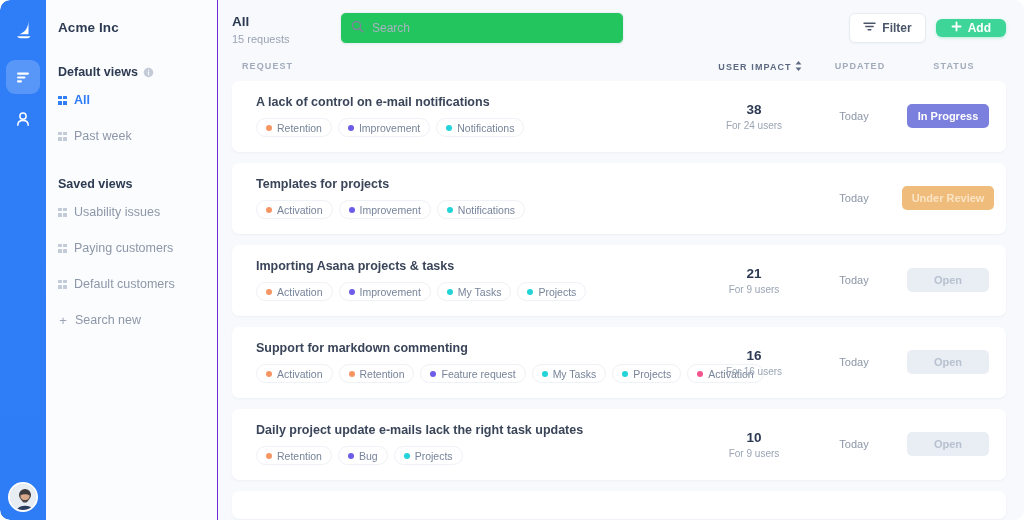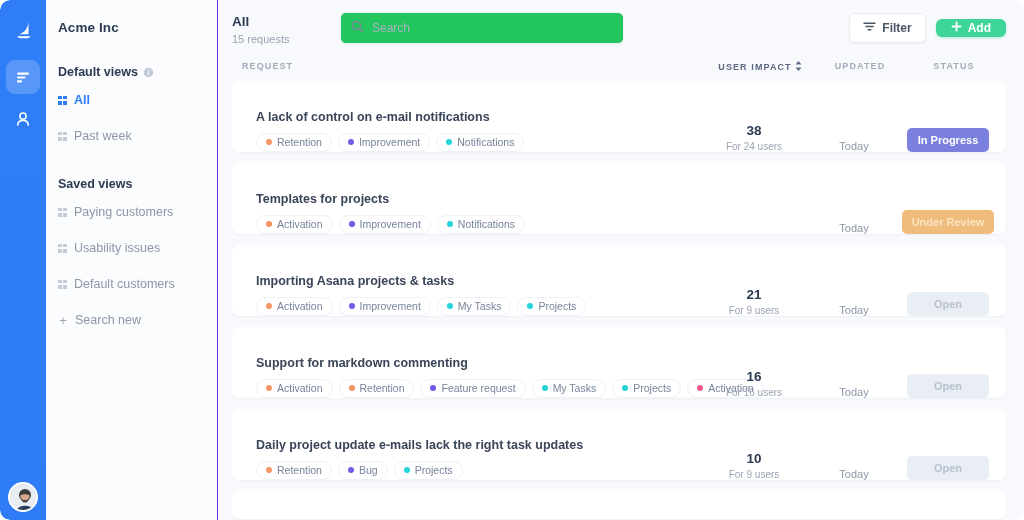--- a/index.html
+++ b/index.html
@@ -123,21 +123,21 @@
   .ch-impact { flex: 0 0 116px; text-align: center; color: #5c6880; display:flex; align-items:center; justify-content:center; gap:3px; }
   .ch-updated { flex: 0 0 84px; text-align: center; }
   .ch-status { flex: 0 0 104px; text-align: center; }
   .sort-ico { font-size: 8px; line-height: 1; letter-spacing: 0; }
 
   
   .rows { padding: 0 18px 0 14px; }
   .row {
     background: #ffffff; border-radius: 7px;
     box-shadow: 0 1px 2px rgba(30,50,90,0.05);
-    display: flex; align-items: flex-end;
+    display: flex; align-items: center;
     height: 71px; margin-bottom: 11px;
     padding: 0 6px 0 0;
   }
   .row-main { flex: 1 1 auto; padding-left: 24px; min-width: 0; }
   .row-title { font-size: 12.5px; font-weight: 700; color: #3a4559; margin-bottom: 9px; }
   .tags { display: flex; gap: 6px; flex-wrap: nowrap; }
   .tag {
     display: inline-flex; align-items: center; gap: 5px;
     height: 19px; padding: 2px 9px; border-radius: 10px;
     border: 1px solid #eef1f6; background: #fff;
@@ -236,30 +236,30 @@
       <span>Saved views</span>
     </div>
 
     <div class="nav-item">
       <span class="grid-ico">
           <i></i>
           <i></i>
           <i></i>
           <i></i>
         </span>
-      <span>Paying customers</span>
+      <span>Usability issues</span>
     </div>
     <div class="nav-item">
       <span class="grid-ico">
           <i></i>
           <i></i>
           <i></i>
           <i></i>
         </span>
-      <span>Usability issues</span>
+      <span>Paying customers</span>
     </div>
     <div class="nav-item">
       <span class="grid-ico">
           <i></i>
           <i></i>
           <i></i>
           <i></i>
         </span>
       <span>Default customers</span>
     </div>

